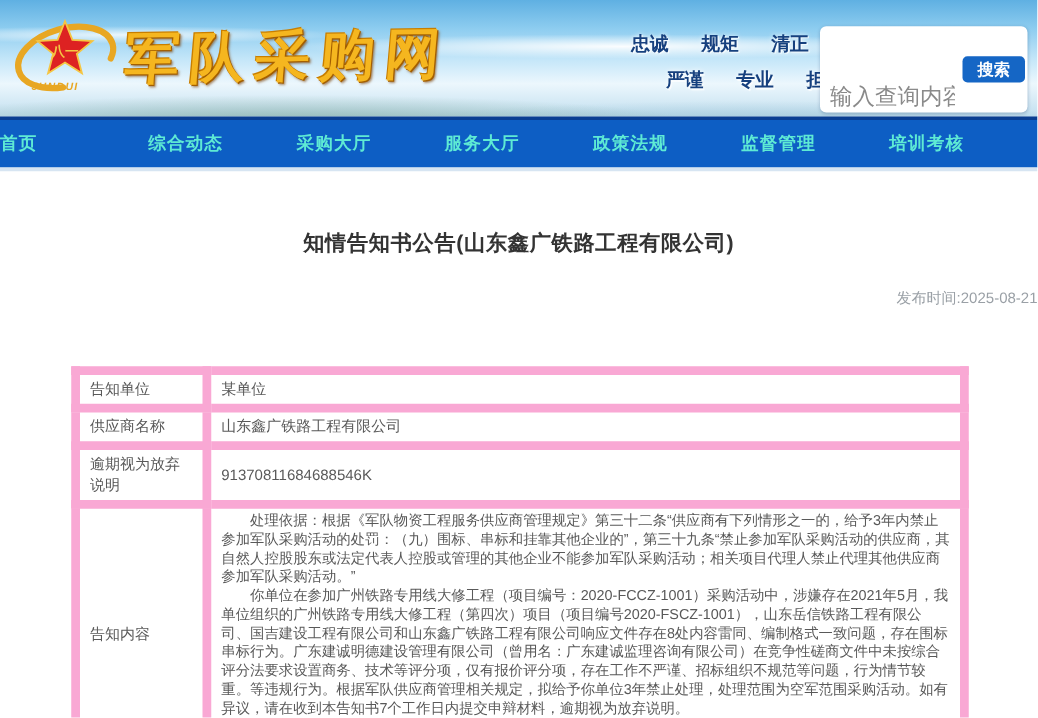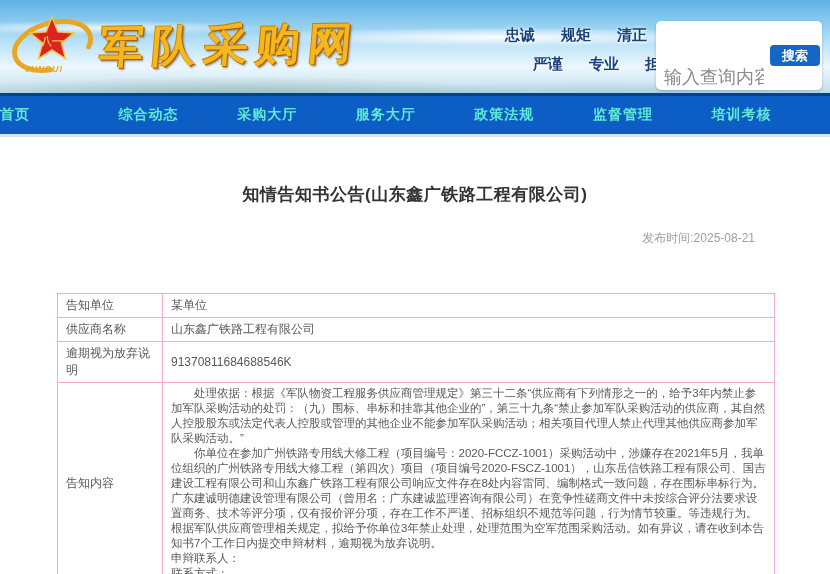--- a/index.html
+++ b/index.html
@@ -35,27 +35,27 @@
   
   .nav-top-strip { height:3px; background:#0a3e92; }
   nav { height:38px; background:#0d5ec4; display:flex; align-items:center; }
   nav .nav-item { flex:1; text-align:left; color:#5eead4; font-size:14px; font-weight:bold;
     cursor:pointer; letter-spacing:1px; }
   .nav-bottom-strip { height:3px; background:#d7e5f2; }
 
   
   .article-title { margin-top:46px; text-align:center; font-size:17px; font-weight:bold;
     color:#333; letter-spacing:.5px; }
-  .publish-date { margin-top:24px; text-align:right; padding-right:75px; font-size:12px;
+  .publish-date { margin-top:24px; text-align:right; font-size:12px;
     color:#9aa0a6; }
 
   
   table.notice { border-collapse:collapse; width:718px; margin:46px 0 0 57px;
     font-size:12px; color:#595959; }
-  table.notice td { border:1px solid #f9a8d4; padding:3px 8px; vertical-align:middle; }
+  table.notice td { border:7px solid #f9a8d4; padding:3px 8px; vertical-align:middle; }
   table.notice td.lbl { width:105px; }
   table.notice tr.simple td { height:22px; }
   td.content-cell { vertical-align:top; padding:4px 10px 6px 10px; line-height:15px;
     font-size:11.5px; }
   td.content-cell p.body { text-indent:2em; }
   td.content-cell p.foot { text-indent:0; }
   .content-cell-inner { min-height:168px; }
 </style>
 </head>
 <body>

